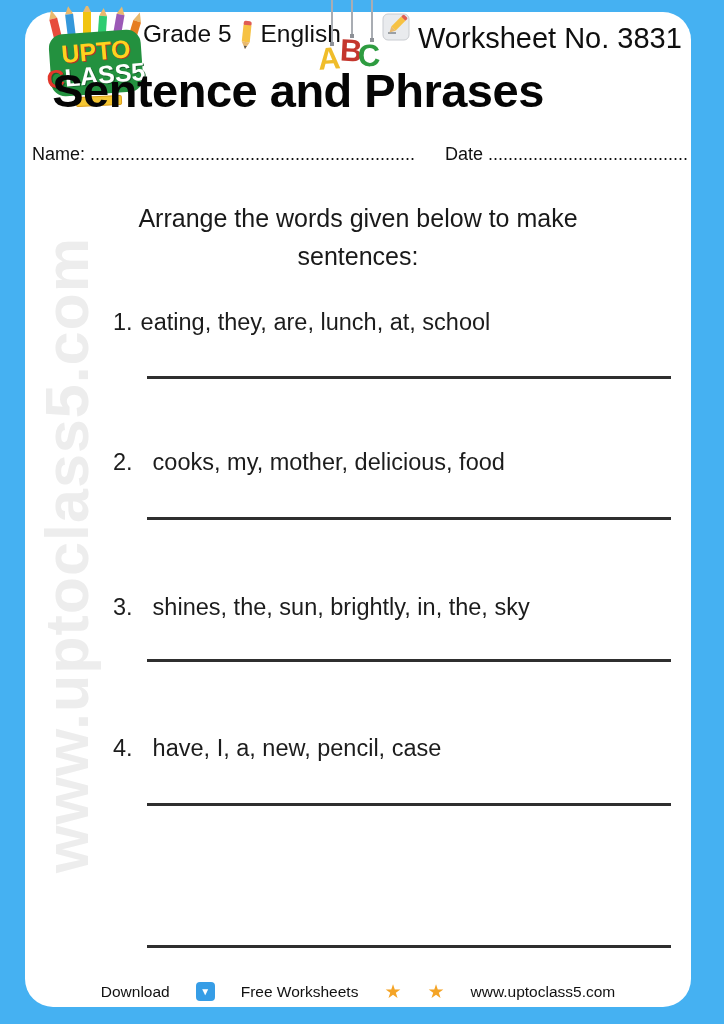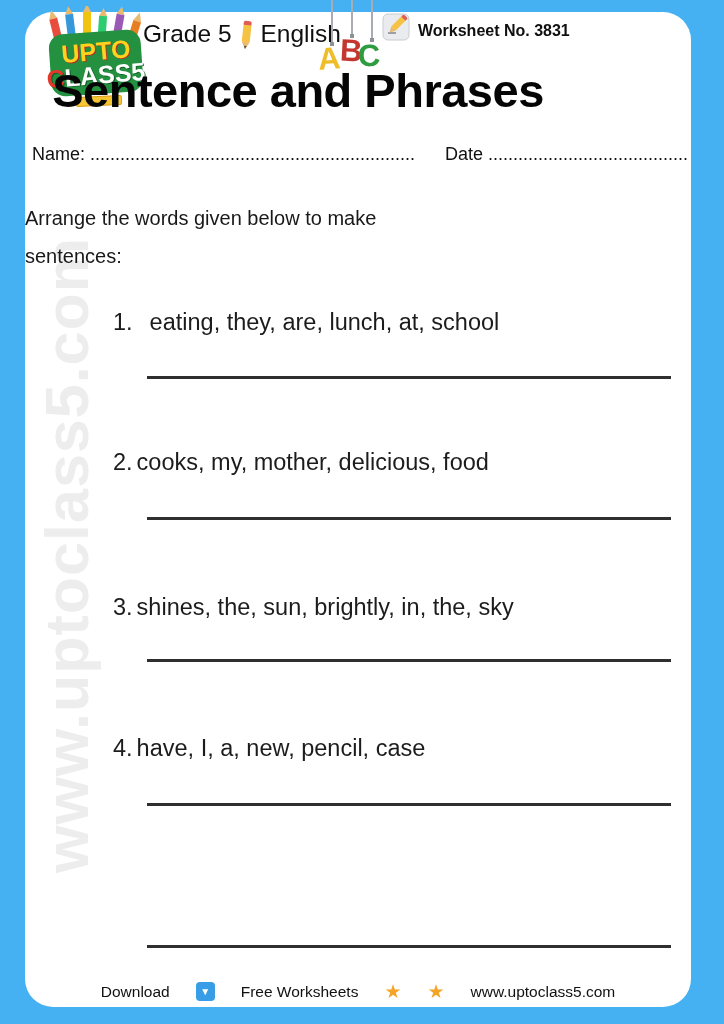--- a/index.html
+++ b/index.html
@@ -29,21 +29,21 @@
                 text-shadow:1px 1px 0 #15622b; }
   .logo-line2::first-letter { color:#e2382c; }
   .logo-ribbon { position:absolute; left:30px; top:92px; width:46px; height:10px;
                  background:#f5c632; border:1px solid #d99c1a; border-radius:2px;
                  transform:rotate(-3deg); }
 
   
   .header-left { position:absolute; left:143px; top:17px; height:34px;
                  display:flex; align-items:center; gap:7px;
                  font-size:24.5px; color:#0f0f0f; }
-  .worksheet-no { position:absolute; left:418px; top:22px; font-size:16px; color:#0f0f0f;font-weight:bold; }
+  .worksheet-no { position:absolute; left:418px; top:22px; font-size:29px; color:#0f0f0f; }
 
   
   .string { position:absolute; top:0; width:1.5px; background:#a9adb3; }
   .string::after { content:""; position:absolute; left:-1.5px; bottom:-3px;
                    width:4.5px; height:4.5px; background:#8d9197; }
   .s1 { left:331px; height:43px; }
   .s2 { left:351px; height:35px; }
   .s3 { left:371px; height:39px; }
   .hang-letter { position:absolute; font-size:31px; font-weight:900; line-height:1; }
   .letter-a { left:318px; top:43px; color:#f0bd2a; transform:rotate(-4deg); }
@@ -57,27 +57,27 @@
            font-size:47px; font-weight:800; letter-spacing:-0.5px; color:#050505; }
 
   
   .name-row { position:absolute; top:144px; font-size:18px; color:#111;
               white-space:nowrap; }
   .name-field { left:32px; }
   .date-field { left:445px; }
 
   
   .instruction { position:absolute; left:25px; top:199px; width:666px;
-                 font-size:20px; line-height:38px; color:#191919; }
+                 text-align:center; font-size:25px; line-height:38px; color:#191919; }
 
   
   .question { position:absolute; left:113px; font-size:23.5px; line-height:30px;
               color:#1c1c1c; white-space:nowrap; }
-  .q-words { margin-left:4px; }
-  .question.tight .q-words { margin-left:17px; }
+  .q-words { margin-left:20px; }
+  .question.tight .q-words { margin-left:8px; }
   .ans-line { position:absolute; left:147px; width:524px; height:0;
               border-bottom:3px solid #2f2f2f; }
 
   
   .footer { position:absolute; left:25px; top:982px; width:666px;
             display:flex; justify-content:center; align-items:center; gap:26px;
             font-size:15.5px; color:#111; }
   .dl-icon { display:inline-flex; width:19px; height:19px; background:#369de6;
              border-radius:4px; color:#ffffff; font-size:10px;
              align-items:center; justify-content:center; }

